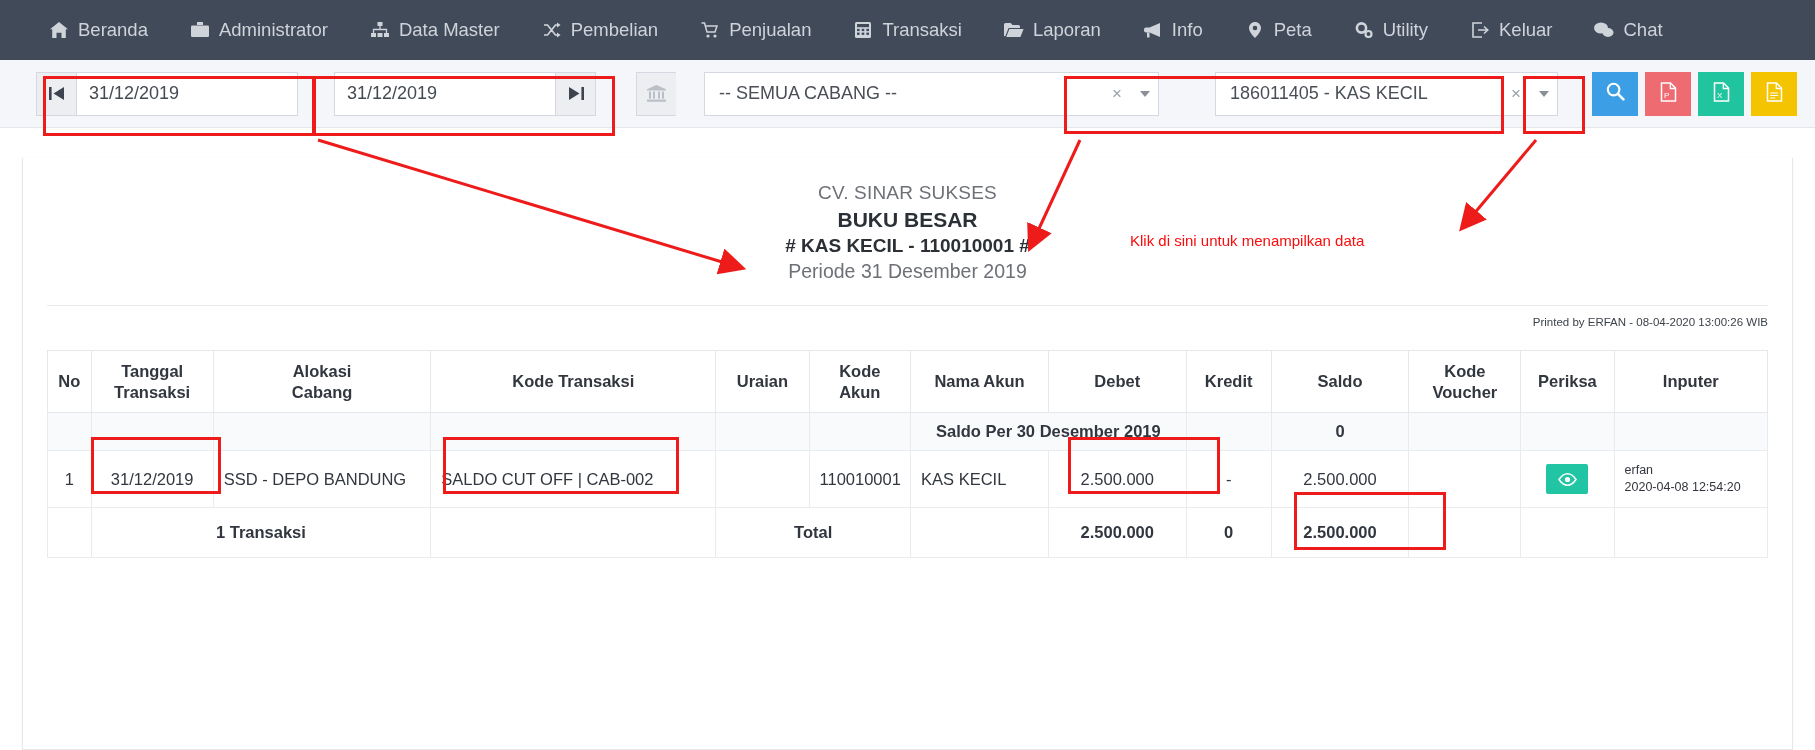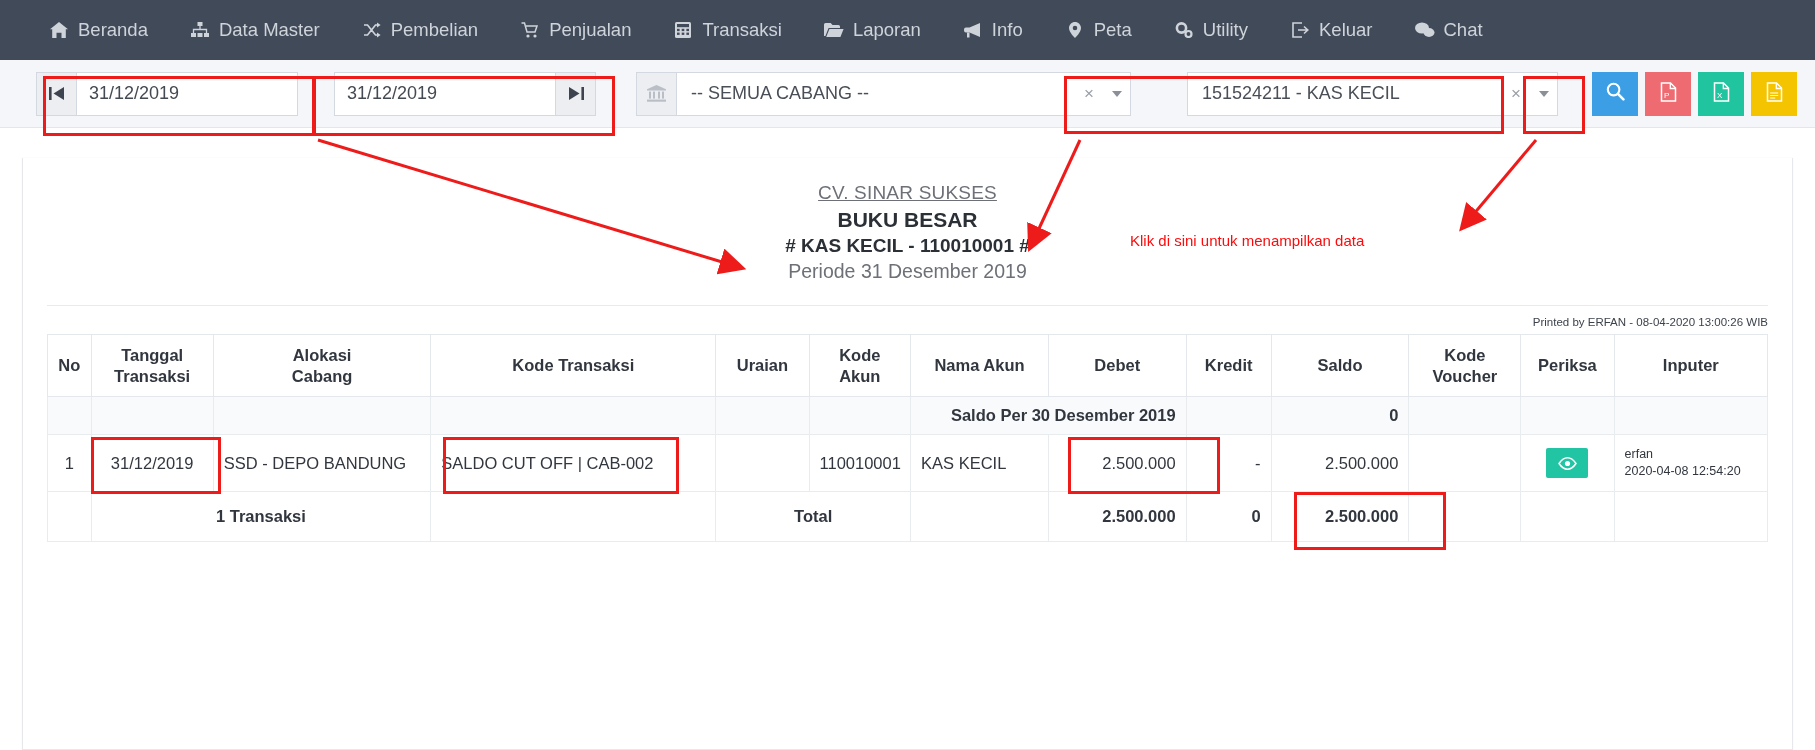--- a/index.html
+++ b/index.html
@@ -42,21 +42,21 @@
   .ig .addon.right { border-left: none; }
   .ig input.txt {
     border: 1px solid #d4d8e0; background:#fff; font-size: 18px; color:#444a52;
     padding: 0 12px; outline: none; font-family: "Liberation Sans", sans-serif;
   }
   .date1 { width: 222px; }
   .date2 { width: 222px; }
 
   .select2 {
     height: 44px; display:flex; align-items:center;
-    border: 1px solid #d4d8e0; background:#fff; position:relative;
+    border: 1px solid #d4d8e0; background:#fff; position:relative;margin-left:28px;
   }
   .select2 .val { font-size: 18px; color: #4a4f57; padding-left: 14px; flex: 1; }
   .select2 .clear { color:#9aa0a8; font-size:17px; padding: 0 10px; cursor:pointer; }
   .select2 .caret { width: 26px; display:flex; align-items:center; justify-content:center;
      color:#8b9098; cursor:pointer; }
   .caret i { display:block; width:0;height:0;border-left:5px solid transparent;
     border-right:5px solid transparent;border-top:6px solid #8b9098; }
 
   .btn-sq {
     width: 46px; height: 44px; display:flex; align-items:center; justify-content:center;
@@ -67,42 +67,42 @@
   .btn-green{ background:#20c5a0; }
   .btn-yellow{background:#f5c400; }
 
   
   .card {
     position:absolute; left: 22px; top: 158px; right: 22px; bottom: 0px;
     background:#fff; border:1px solid #e6e8ec; border-top:none;
     box-shadow: 0 0 2px rgba(0,0,0,.04);
   }
   .rpt-head { text-align:center; padding-top: 24px; }
-  .rpt-company { font-size: 19px; color:#6d7077; letter-spacing:.2px;text-decoration:underline; }
+  .rpt-company { font-size: 19px; color:#6d7077; letter-spacing:.2px; }
   .rpt-title { font-size: 21px; font-weight: bold; color:#2b2f36; margin-top:4px; }
   .rpt-acct { font-size: 19px; font-weight: bold; color:#2b2f36; margin-top:3px; }
   .rpt-period { font-size: 19.5px; color:#6d7077; margin-top:3px; }
   .rpt-sep { border-top:1px solid #e8eaee; margin: 22px 24px 0 24px; }
   .printed {
     text-align:right; font-size: 11.5px; color:#3d434b; padding: 10px 24px 6px 0;
   }
 
   
-  table.grid { width: calc(100% - 48px); margin: 0 24px; border-collapse: collapse; table-layout: fixed; }
+  table.grid { width: calc(100% - 48px); margin: 16px 24px; border-collapse: collapse; table-layout: fixed; }
   table.grid th {
     border: 1px solid #e4e7eb; font-size: 16.5px; color:#32373f; font-weight: bold;
     padding: 10px 8px; vertical-align: middle; line-height: 1.25; background:#fff;
   }
   table.grid td {
     border: 1px solid #e9ecef; font-size: 16.5px; color:#32373f;
     padding: 11px 10px; vertical-align: middle;
   }
   tr.saldo-row td { background:#f9fafc; font-weight:bold; height: 38px; padding: 6px 10px;}
   tr.total-row td { font-weight: bold; height: 50px; }
-  .ta-r { text-align: right; }
+  .ta-r { text-align: center; }
   .ta-c { text-align: center; }
   .eye-btn {
     display:inline-flex; width: 42px; height: 30px; background:#21c5a3; color:#fff;
     align-items:center; justify-content:center; border-radius:2px; cursor:pointer;
   }
   .inputer { font-size: 12.5px; line-height:1.35; color:#32373f; }
 
   
   .hl { position:absolute; border: 3px solid #ee1b1b; pointer-events:none; }
   .ann-text {
@@ -116,20 +116,29 @@
 <div id="app">
 
   <div class="navbar">
     <div class="nav-item">
       <span class="ico">
           <svg width="18" height="16" viewBox="0 0 18 16">
             <path fill="currentColor" d="M9 0L0 7.2h2.2V16h4.3v-5.3h5V16h4.3V7.2H18z"></path>
           </svg>
         </span>
       <span>Beranda</span>
+    </div>
+    <div class="nav-item">
+      <span class="ico">
+          <svg width="18" height="16" viewBox="0 0 18 16">
+            <rect x="6" y="0" width="6" height="3" fill="currentColor"></rect>
+            <rect x="0" y="3.5" width="18" height="11.5" rx="1.2" fill="currentColor"></rect>
+          </svg>
+        </span>
+      <span>Administrator</span>
     </div>
     <div class="nav-item">
       <span class="ico">
           <svg width="18" height="16" viewBox="0 0 18 16">
             <rect x="6.5" y="0" width="5" height="4" fill="currentColor"></rect>
             <rect x="0" y="11" width="5" height="4" fill="currentColor"></rect>
             <rect x="6.5" y="11" width="5" height="4" fill="currentColor"></rect>
             <rect x="13" y="11" width="5" height="4" fill="currentColor"></rect>
             <path stroke="currentColor" stroke-width="1.3" fill="none" d="M9 4v3.5M2.5 11V7.5h13V11"></path>
           </svg>
@@ -261,21 +270,21 @@
       <div class="select2" style="width: 455px;">
         <span class="val">-- SEMUA CABANG --</span>
         <span class="clear">×</span>
         <span class="caret">
             <i></i>
           </span>
       </div>
     </div>
 
     <div class="select2" style="width: 420px; margin-left: 56px;">
-      <span class="val">151524211 - KAS KECIL</span>
+      <span class="val">186011405 - KAS KECIL</span>
       <span class="clear">×</span>
       <span class="caret">
           <i></i>
         </span>
     </div>
 
     <div style="margin-left:34px; display:flex; gap:7px;">
       <div class="btn-sq btn-blue">
         <span><svg width="19" height="19" viewBox="0 0 19 19">
               <circle cx="7.6" cy="7.6" r="5.8" fill="none" stroke="#fff" stroke-width="2.1"></circle>

